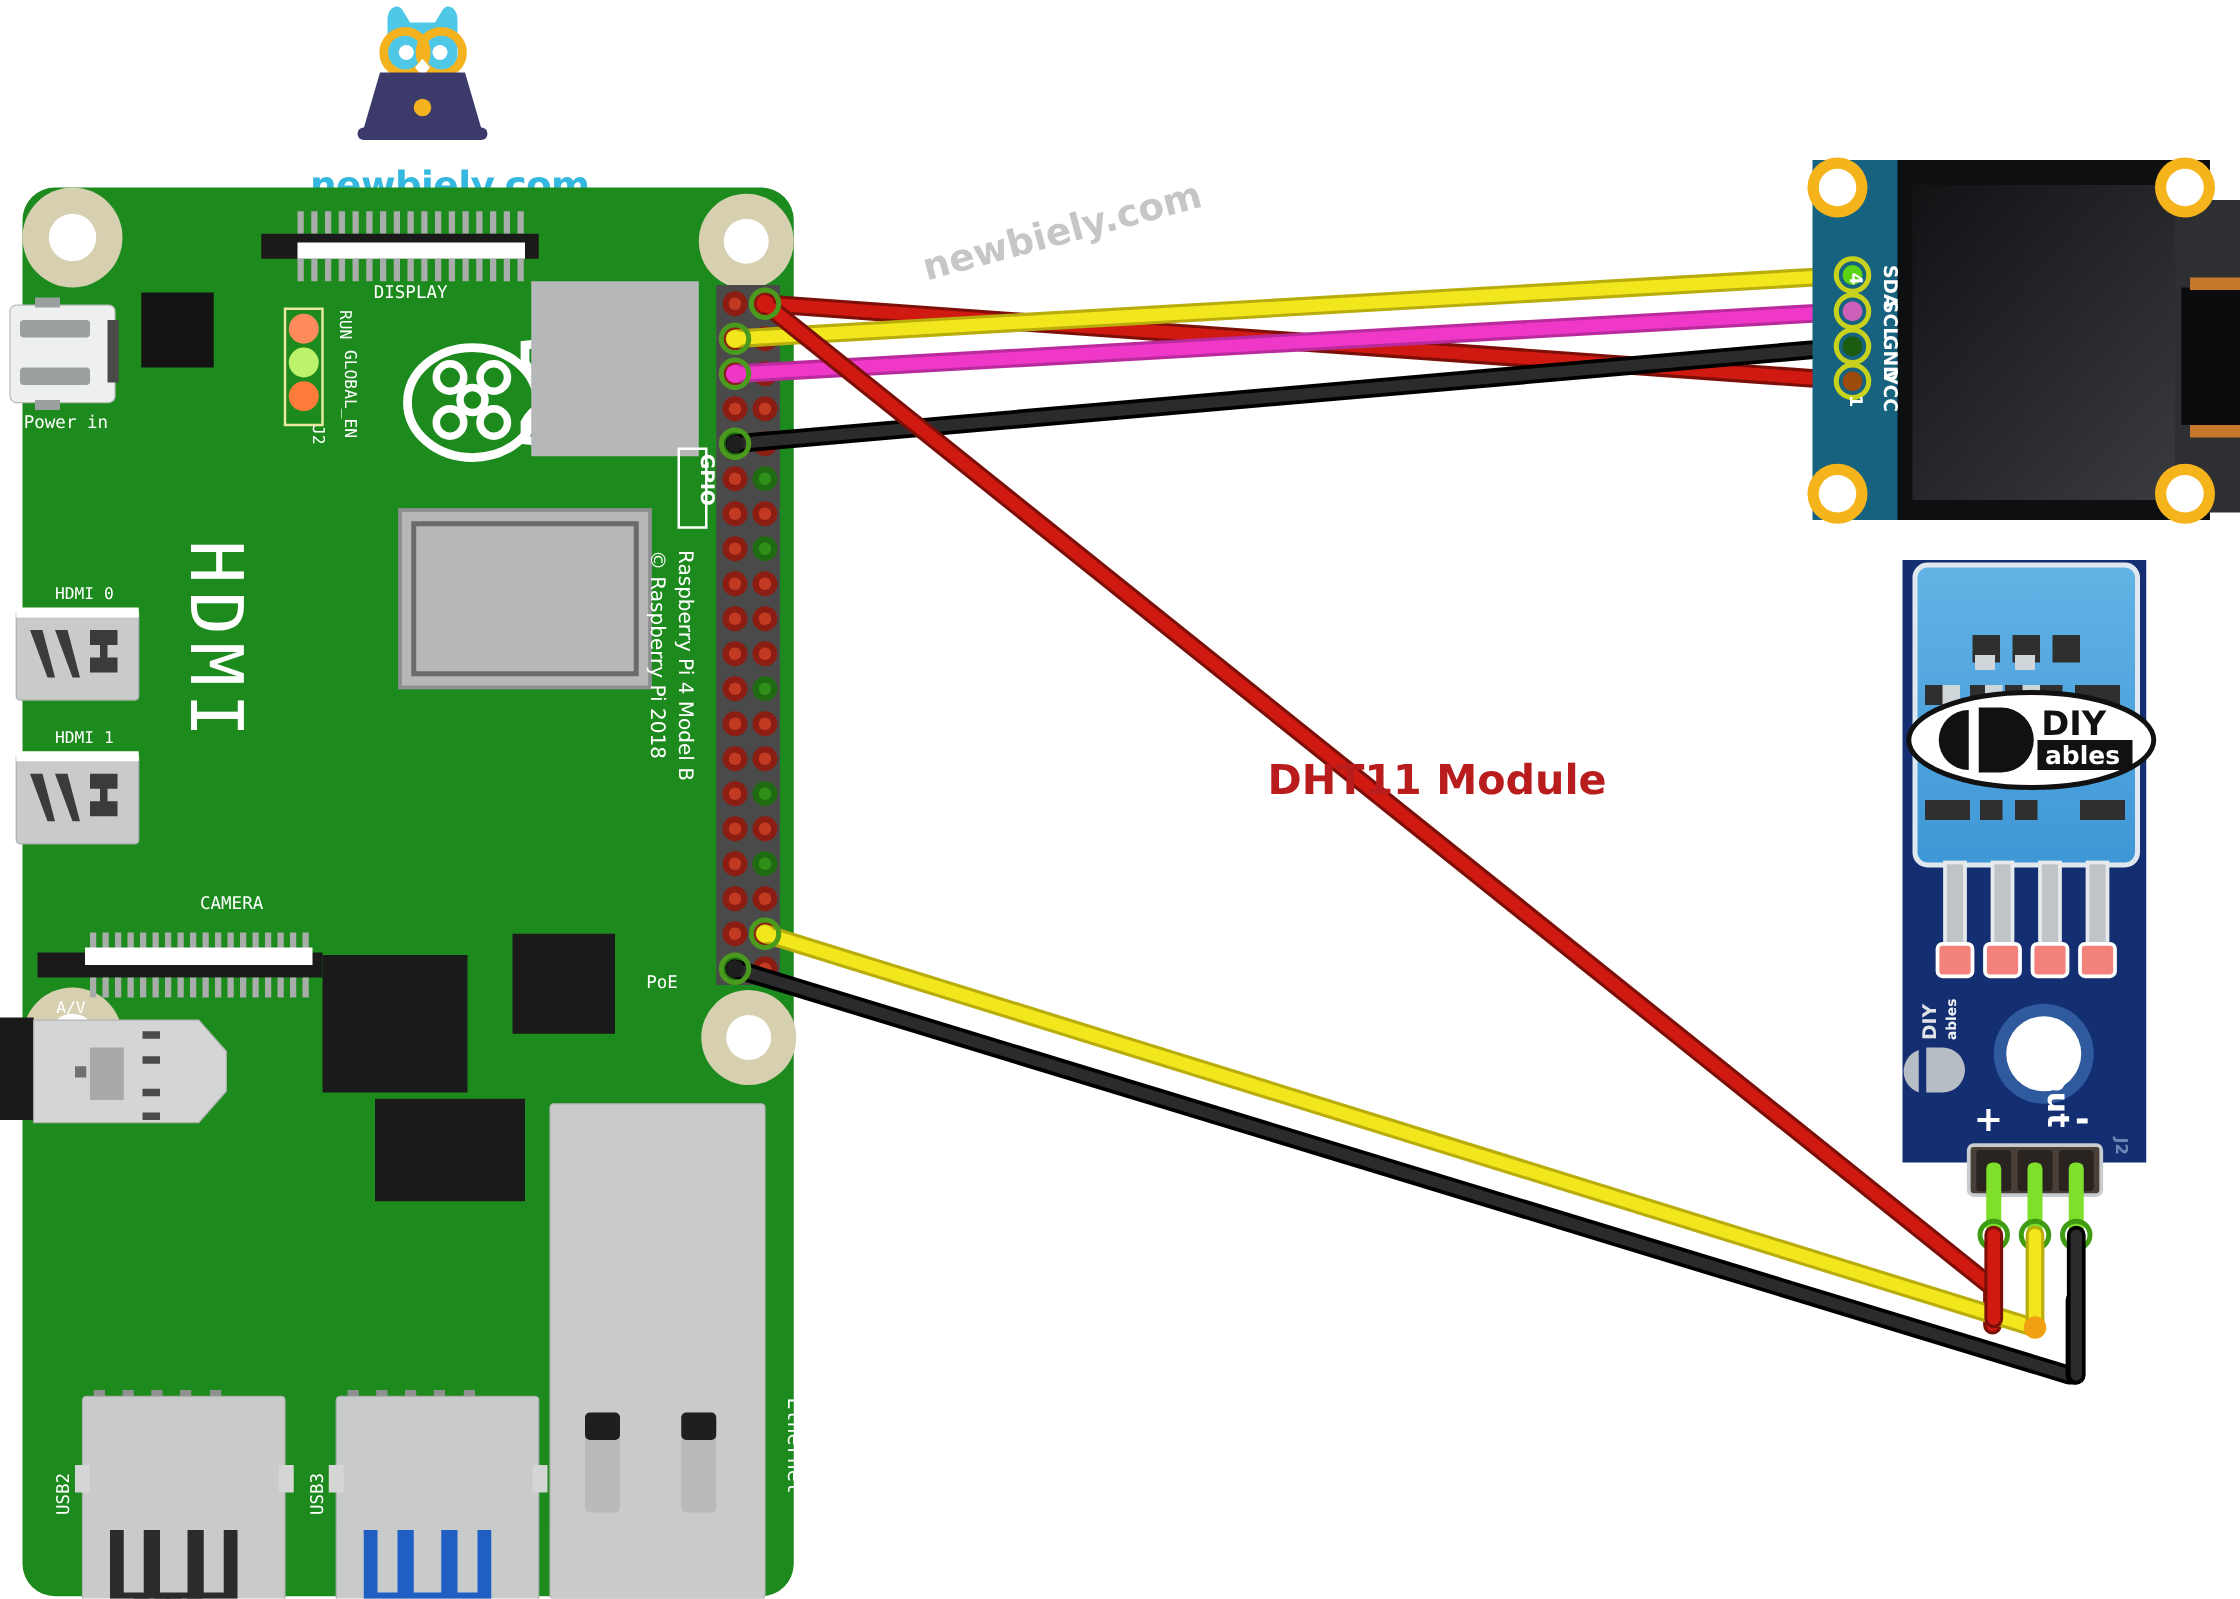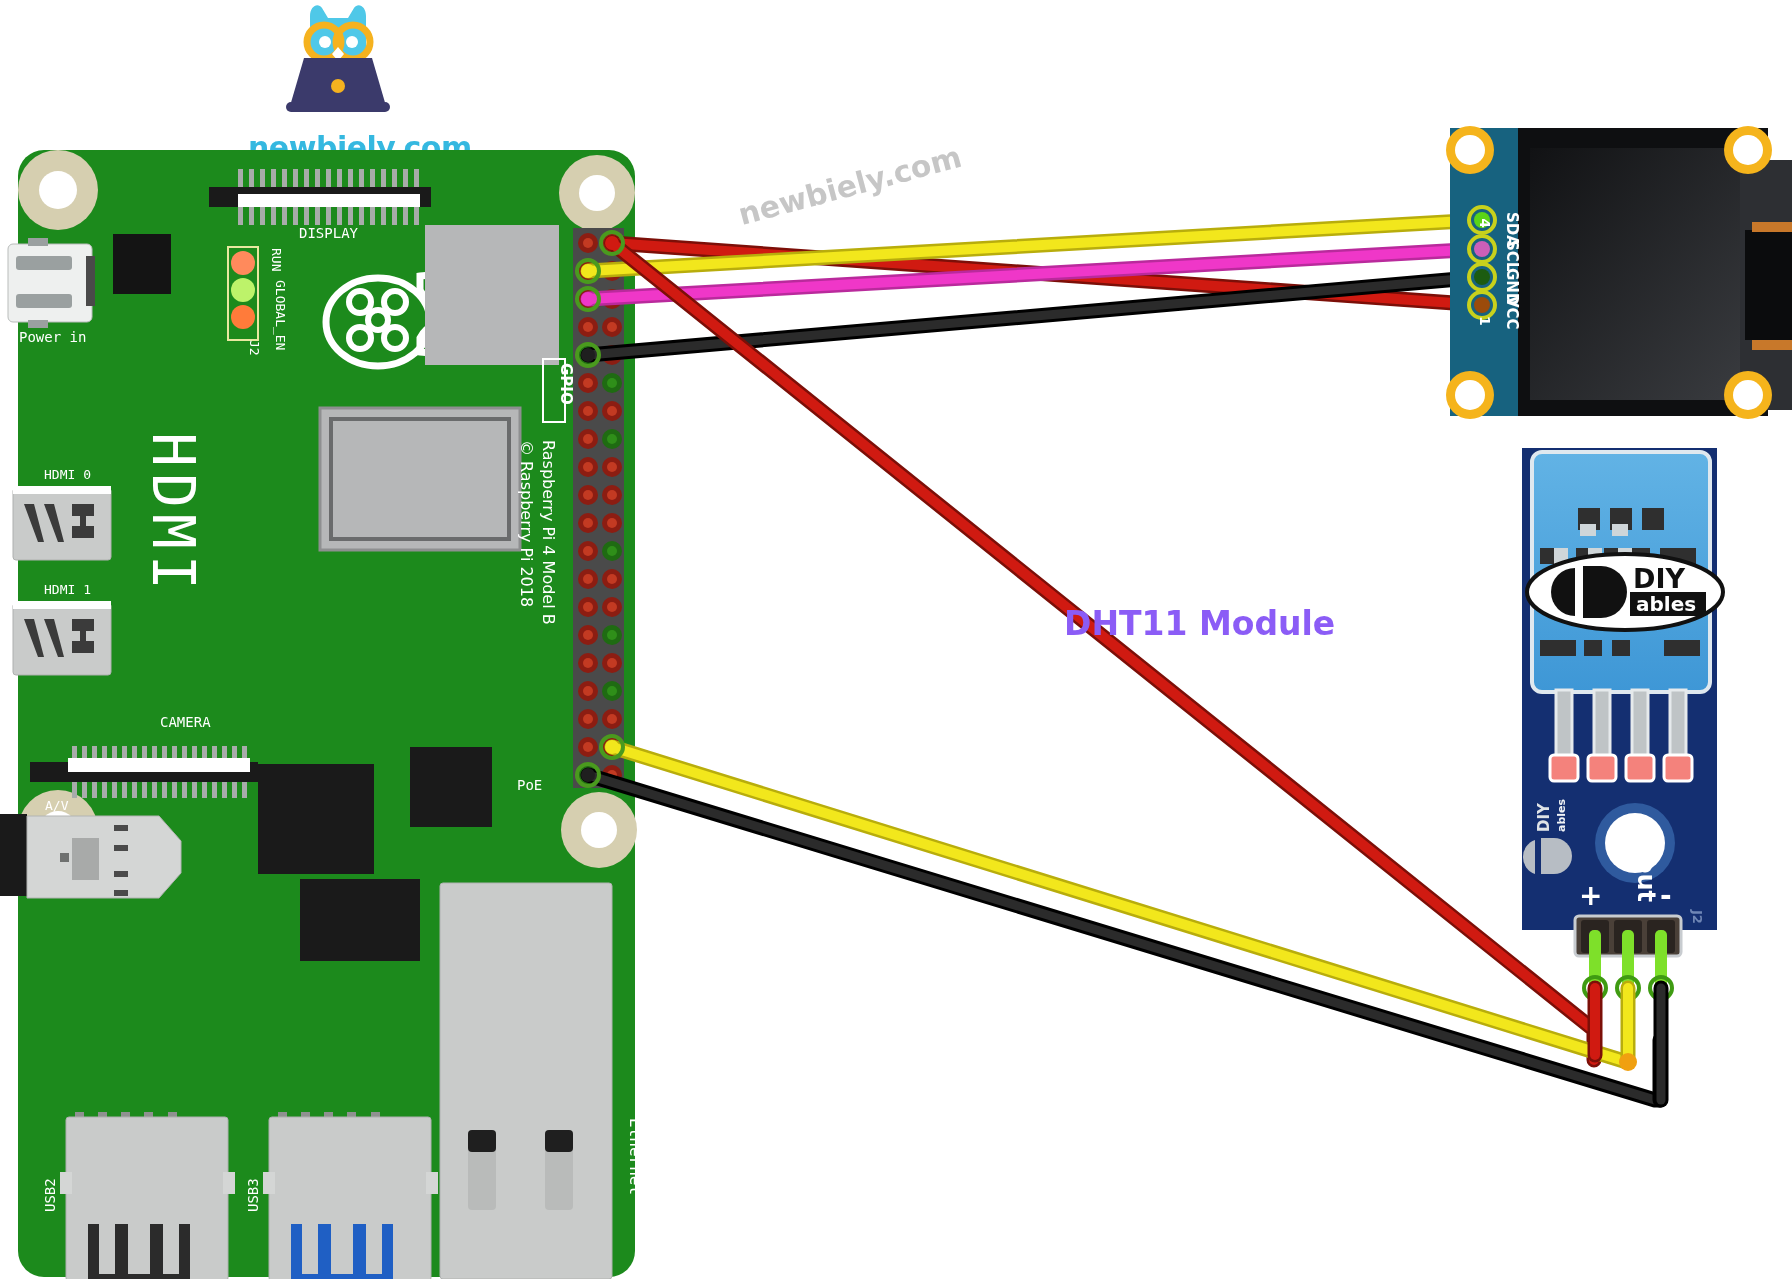--- a/index.html
+++ b/index.html
@@ -4,22 +4,22 @@
 <title>Raspberry Pi DHT11 OLED Wiring Diagram</title>
 <style>
   html,body{margin:0;padding:0;background:#ffffff;}
   body{width:1792px;height:1279px;position:relative;overflow:hidden;
        font-family:"Liberation Sans", sans-serif;}
   .stage{position:absolute;left:0;top:0;width:1792px;height:1279px;}
   svg.layer{position:absolute;left:0;top:0;width:1792px;height:1279px;}
   .brand-wrap{position:absolute;left:248px;top:2px;width:180px;text-align:center;}
   .brand-text{font-family:"DejaVu Sans", sans-serif;font-weight:bold;
        font-size:30px;color:#35b8e0;letter-spacing:-0.5px;margin-top:4px;}
-  .module-label{position:absolute;left:1064px;top:604px;font-family:"DejaVu Sans",sans-serif;
-       font-weight:bold;font-size:33px;color:#8b5cf6;white-space:nowrap;}
+  .module-label{position:absolute;left:1014px;top:604px;font-family:"DejaVu Sans",sans-serif;
+       font-weight:bold;font-size:33px;color:#b91c1c;white-space:nowrap;}
   .wm{position:absolute;font-family:"DejaVu Sans",sans-serif;font-weight:bold;
       white-space:nowrap;pointer-events:none;}
   .wm-a{left:108px;top:300px;font-size:34px;color:#8a5a2b;opacity:.62;
       transform:rotate(-24deg);}
   .wm-b{left:196px;top:640px;font-size:34px;color:#2f9e44;opacity:.62;
       transform:rotate(-24deg);}
   .wm-c{left:735px;top:168px;font-size:30px;color:#bdbdbd;opacity:.85;
       transform:rotate(-15deg);}
 </style>
 </head>

